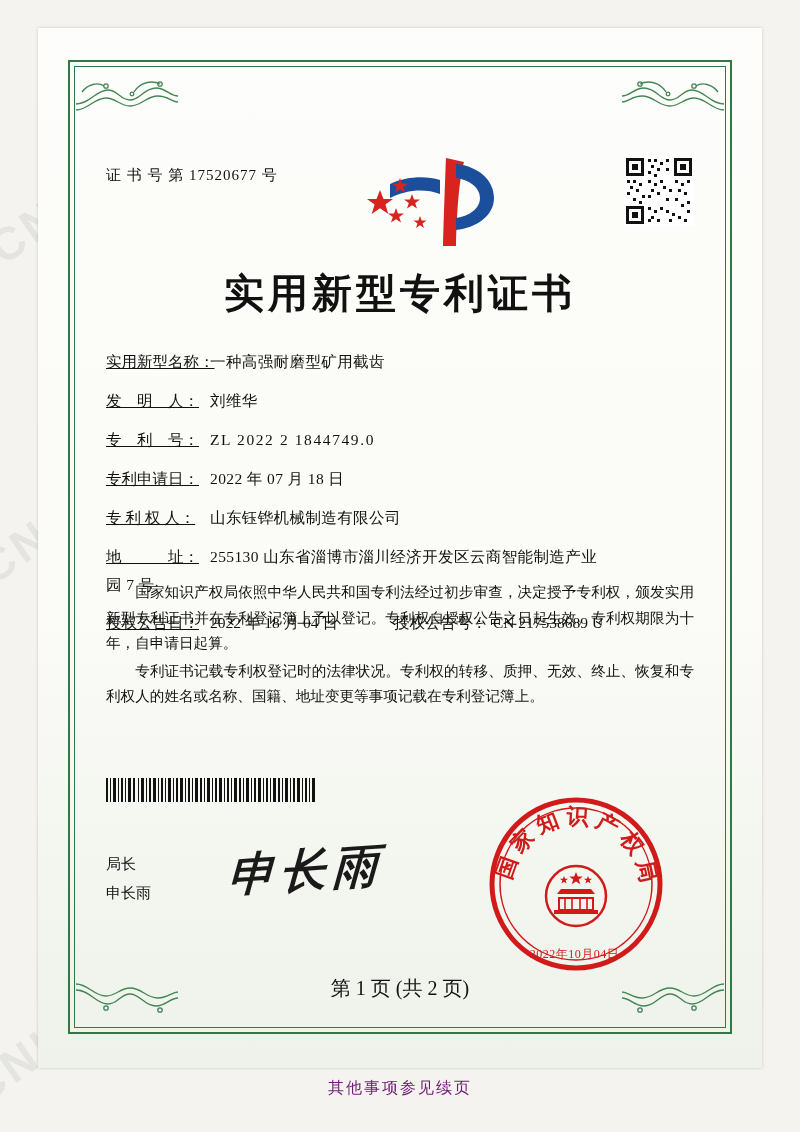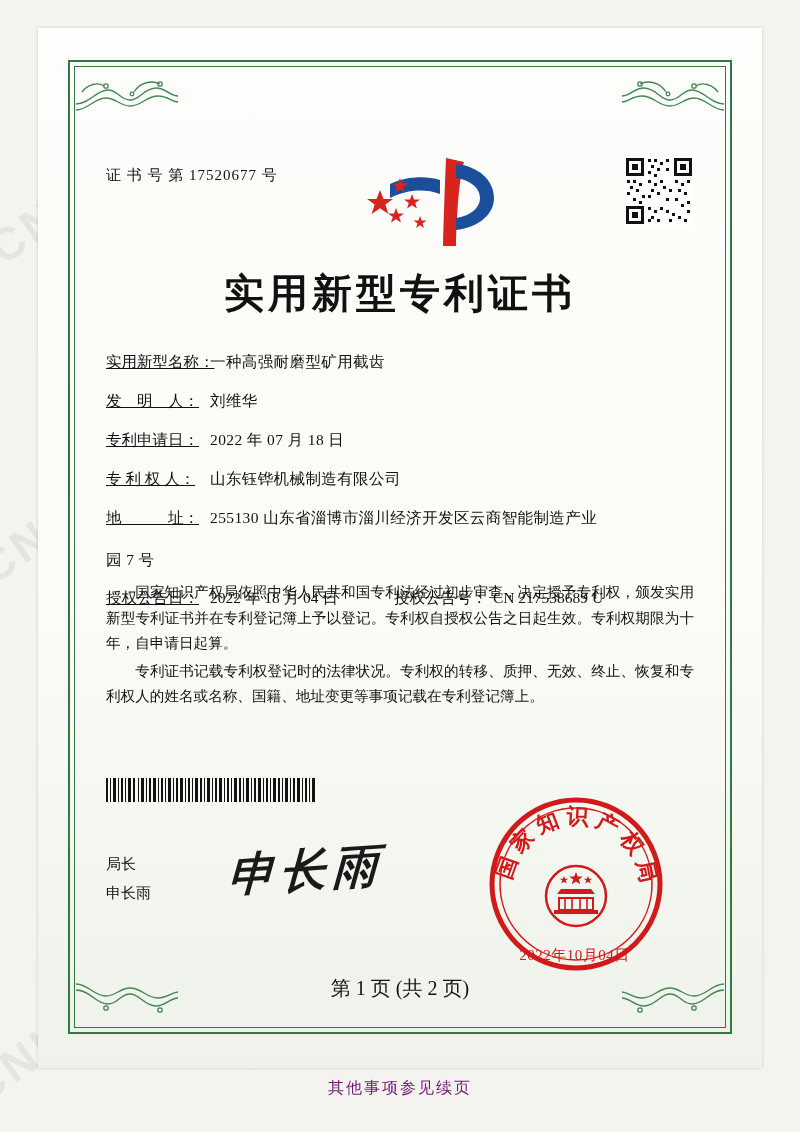--- a/index.html
+++ b/index.html
@@ -195,21 +195,21 @@
     right: 36px; top: 706px;
     width: 180px; height: 180px;
   }
   .seal svg { display: block; }
   .seal-date {
     position: absolute;
     right: 40px; top: 858px;
     width: 175px;
     text-align: center;
     color: #d11a1a;
-    font-size: 15px;
+    font-size: 12px;
     letter-spacing: 0.5px;
   }
 
   .page-no {
     position: absolute;
     left: 0; right: 0; bottom: 6px;
     text-align: center;
     font-size: 20px;
     color: #111;
   }
@@ -377,28 +377,32 @@
       <div class="fields">
         <div class="field">
           <div class="f-label">实用新型名称：</div>
           <div class="f-value">一种高强耐磨型矿用截齿</div>
         </div>
         <div class="field">
           <div class="f-label">发　明　人：</div>
           <div class="f-value">刘维华</div>
         </div>
         <div class="field">
+          <div class="f-label">专　利　号：</div>
+          <div class="f-value sp">ZL 2022 2 1844749.0</div>
+        </div>
+        <div class="field">
           <div class="f-label">专利申请日：</div>
           <div class="f-value">2022 年 07 月 18 日</div>
         </div>
         <div class="field">
           <div class="f-label">专 利 权 人：</div>
           <div class="f-value">山东钰铧机械制造有限公司</div>
         </div>
-        <div class="field" style="margin-bottom:18px">
+        <div class="field" style="margin-bottom:4px">
           <div class="f-label">地　　　址：</div>
           <div class="f-value">255130  山东省淄博市淄川经济开发区云商智能制造产业</div>
         </div>
         <div class="f-value2" style="margin-bottom:14px">园 7 号</div>
 
         <div class="field-inline">
           <div class="f-label">授权公告日：</div>
           <div>2022 年 18 月 04 日</div>
           <div class="inline-right">
             <div class="f-label2">授权公告号：</div>

